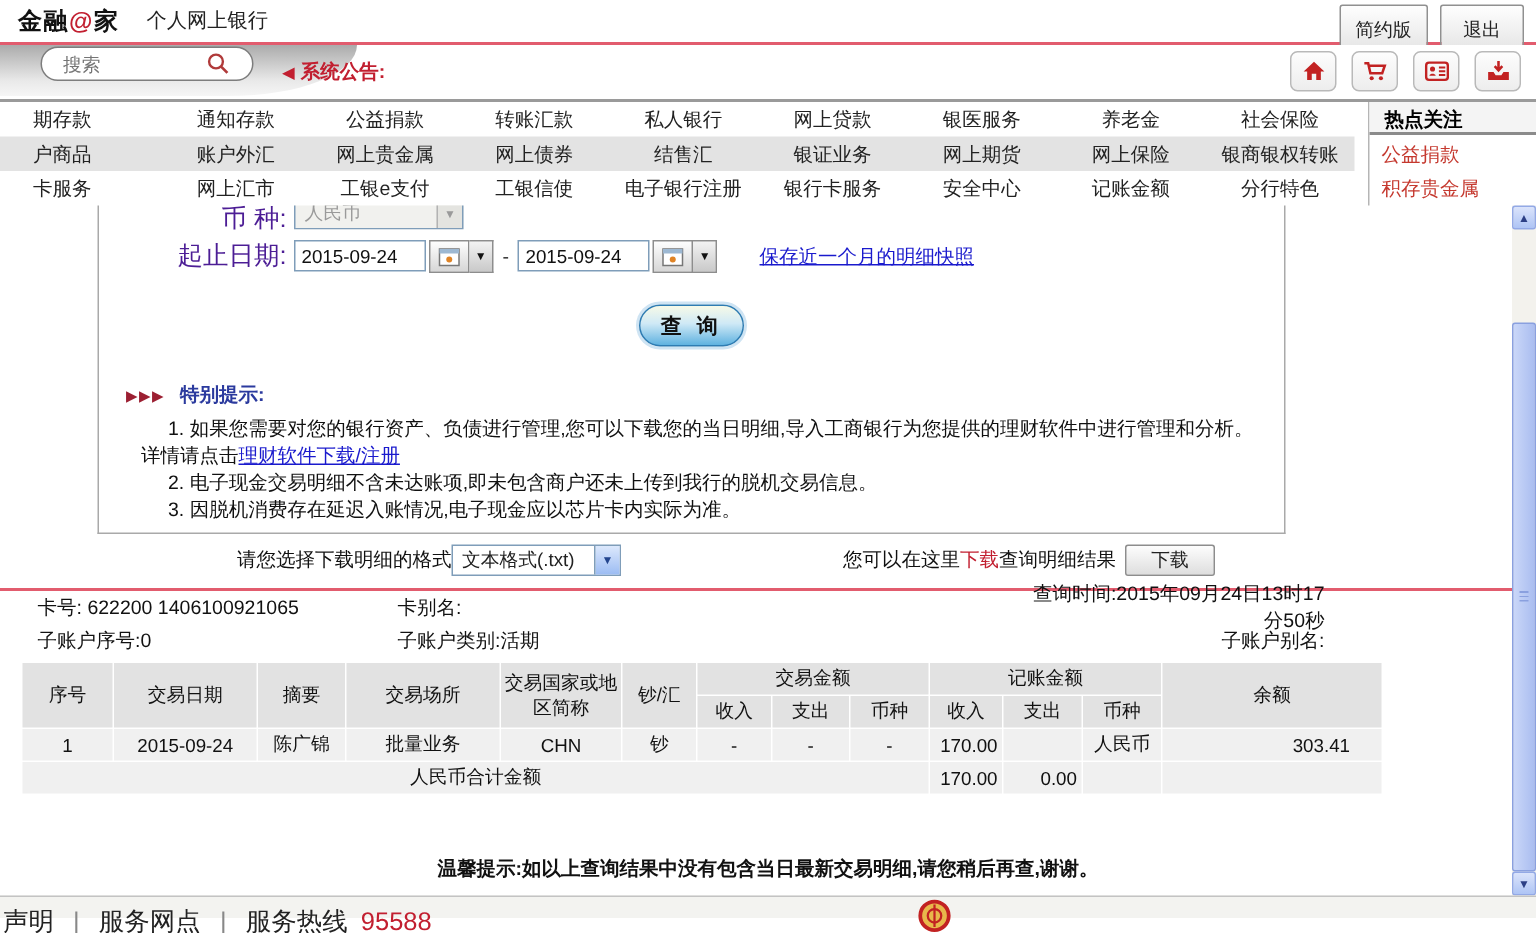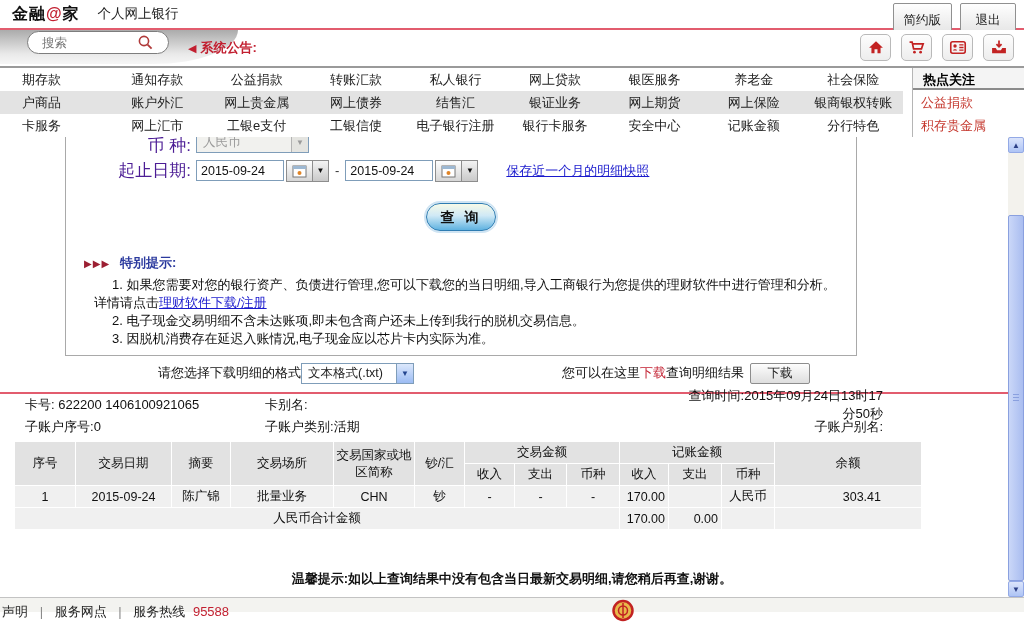--- a/index.html
+++ b/index.html
@@ -89,37 +89,37 @@
   .acct { padding:0 0 0 25px; width:983px; }
   .acct-row { display:flex; height:22px; align-items:center; font-size:13px; color:#111; }
   .acct-c1 { width:240px; }
   .acct-c2 { width:420px; }
   .acct-c3 { flex:1; text-align:right; padding-right:100px; }
 
   table.detail { margin:3px 0 0 14px; border-collapse:separate; border-spacing:1px; background:#fff; font-size:12.5px; color:#111; }
   table.detail th { background:#e2e2e2; font-weight:normal; text-align:center; padding:2px 2px; }
   table.detail td { background:#f0f0f0; padding:2px 3px; text-align:center; height:20px; }
   table.detail td.num { text-align:right; padding-right:3px; }
-  table.detail td.bal { text-align:right; padding-right:40px; }
+  table.detail td.bal { text-align:right; padding-right:21px; }
 
   .notice { margin-top:40px; text-align:center; font-weight:bold; font-size:13px; color:#111; }
 
   
   .vscroll { position:absolute; right:0; top:0; width:16px; height:460px; background:#f3f2ed; }
   .sbtn { position:absolute; left:0; width:16px; height:16px; background:linear-gradient(180deg,#dbe4fb,#aec4f5);
           border:1px solid #93a9e6; border-radius:2px; color:#2c3f85; font-size:8px; display:flex; align-items:center; justify-content:center; cursor:pointer; }
   .sbtn.up { top:0; }
   .sbtn.down { bottom:0; }
   .sthumb { position:absolute; left:0; top:78px; width:16px; height:366px; border:1px solid #8aa0df; border-radius:2px;
             background:linear-gradient(90deg,#cad7f8,#aabdf0); cursor:grab; }
   .sthumb::after { content:""; position:absolute; left:4px; right:4px; top:50%; height:7px; margin-top:-4px;
                    background:repeating-linear-gradient(180deg,#8aa0df 0 1px,transparent 1px 3px); }
 
   
-  .footer { position:relative; height:15px; background:#f3f3f0; border-top:1px solid #c3c3c3; font-size:13px; color:#222; }
+  .footer { position:relative; height:15px; background:#f3f3f0; border-top:1px solid #c3c3c3; font-size:17px; color:#222; }
   .f-left { position:absolute; left:2px; top:5px; white-space:nowrap; }
   .f-left .sep { color:#888; margin:0 8px; }
   .f-left .red { color:#c21f30; margin-left:4px; }
   .f-center { position:absolute; left:375px; top:5px; white-space:nowrap; }
   .f-center .gap { display:inline-block; width:14px; }
   .badge { position:absolute; left:612px; top:1px; }
 </style>
 </head>
 <body>
 

